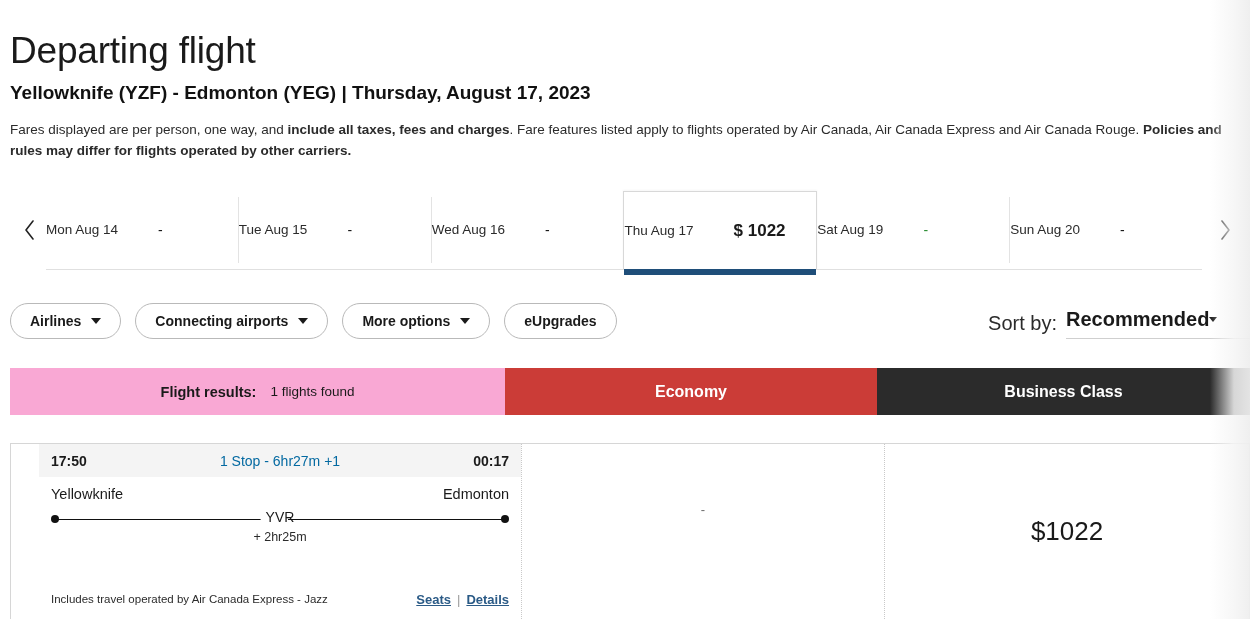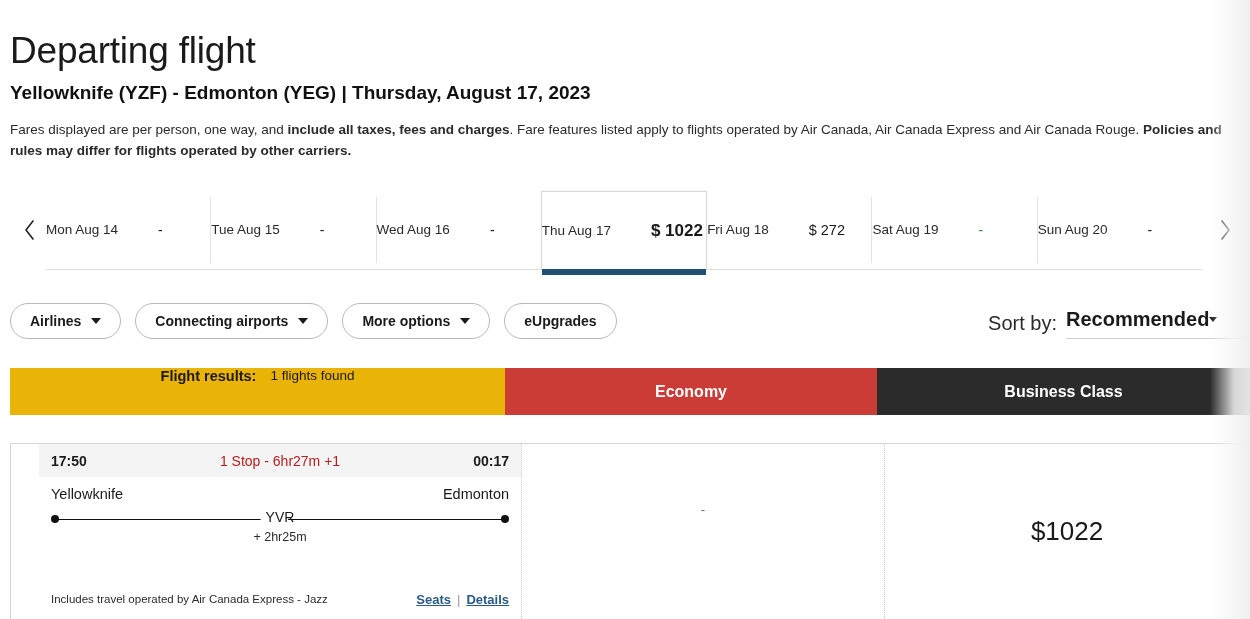--- a/index.html
+++ b/index.html
@@ -118,22 +118,22 @@
     width: 0; height: 0; border-left: 4.5px solid transparent;
     border-right: 4.5px solid transparent; border-top: 5.5px solid #1a1a1a;
   }
 
   
   .reshead {
     position: absolute; left: 10px; top: 368px; width: 1240px; height: 47px;
     display: flex;
   }
   .rh-results {
-    width: 495px; background: #eab308;
-    display: flex; align-items: flex-start; justify-content: center;
+    width: 495px; background: #f9a8d4;
+    display: flex; align-items: center; justify-content: center;
     font-size: 14.5px; color: #1a1a1a;
   }
   .rh-results b { font-weight: 700; }
   .rh-results .cnt { font-weight: 400; font-size: 13.5px; margin-left: 14px; }
   .rh-cabin {
     display: flex; align-items: center; justify-content: center;
     font-size: 16px; font-weight: 700; color: #fff; cursor: pointer;
   }
   .rh-economy { width: 372px; background: #cb3c37; }
   .rh-business { width: 373px; background: #2b2b2b; }
@@ -149,21 +149,21 @@
     width: 495px; position: relative; border-right: 1px dotted #c9c9c9;
   }
   .fr-top {
     height: 33px; background: #f4f4f4; position: relative;
     display: flex; align-items: center;
   }
   .fr-top .dep {
     position: absolute; left: 12px; font-size: 14px; font-weight: 700; color: #1a1a1a;
   }
   .fr-top .mid {
-    width: 100%; text-align: center; font-size: 14px; color: #b91c1c;
+    width: 100%; text-align: center; font-size: 14px; color: #0369a1;
   }
   .fr-top .arr {
     position: absolute; right: 12px; font-size: 14px; font-weight: 700; color: #1a1a1a;
   }
   .fr-cities {
     position: relative; margin: 9px 12px 0 12px; height: 20px;
   }
   .fr-cities .orig { position: absolute; left: 0; font-size: 14.5px; color: #1a1a1a; }
   .fr-cities .dest { position: absolute; right: 0; font-size: 14.5px; color: #1a1a1a; }
 
@@ -249,24 +249,20 @@
           <span class="fare dash">-</span>
         </div>
         <div class="datecell">
           <span class="dow">Wed Aug 16</span>
           <span class="fare dash">-</span>
         </div>
         <div class="datecell selected">
           <span class="dow">Thu Aug 17</span>
           <span class="fare">$ 1022</span>
           <span class="underline"></span>
-        </div>
-        <div class="datecell">
-          <span class="dow">Fri Aug 18</span>
-          <span class="fare">$ 272</span>
         </div>
         <div class="datecell">
           <span class="dow">Sat Aug 19</span>
           <span class="fare dash green">-</span>
         </div>
         <div class="datecell">
           <span class="dow">Sun Aug 20</span>
           <span class="fare dash">-</span>
         </div>
       </div>

